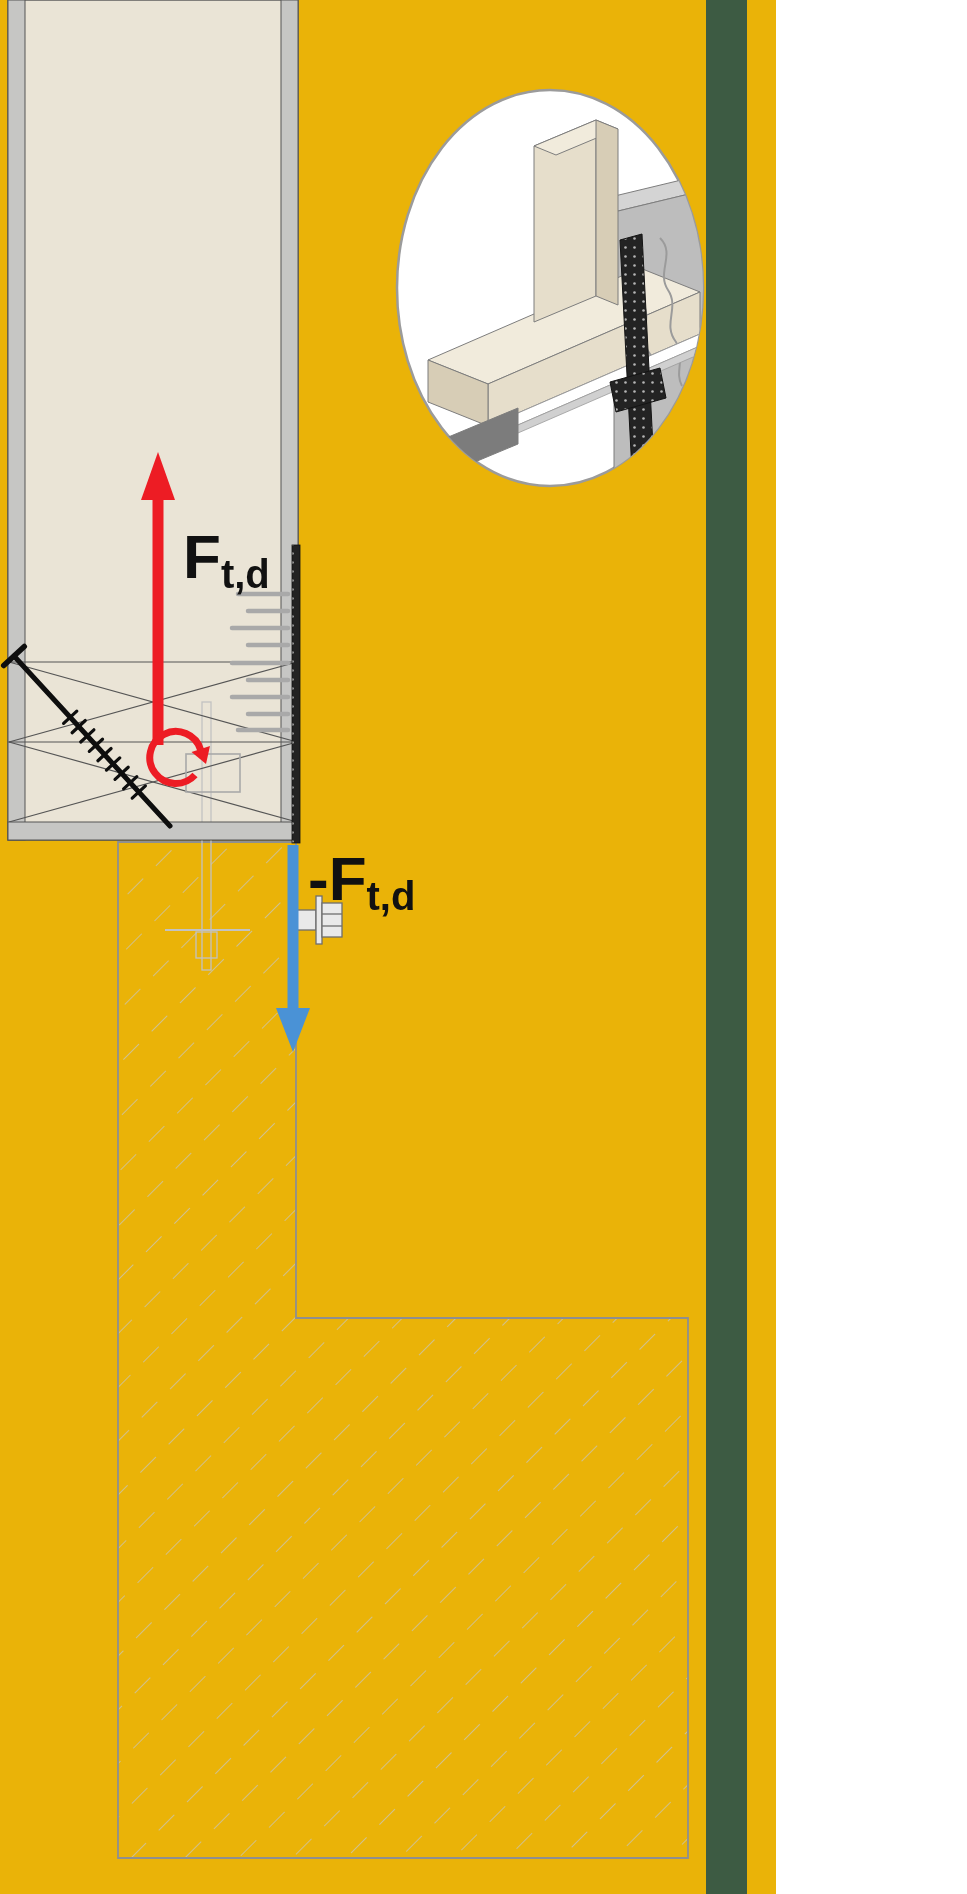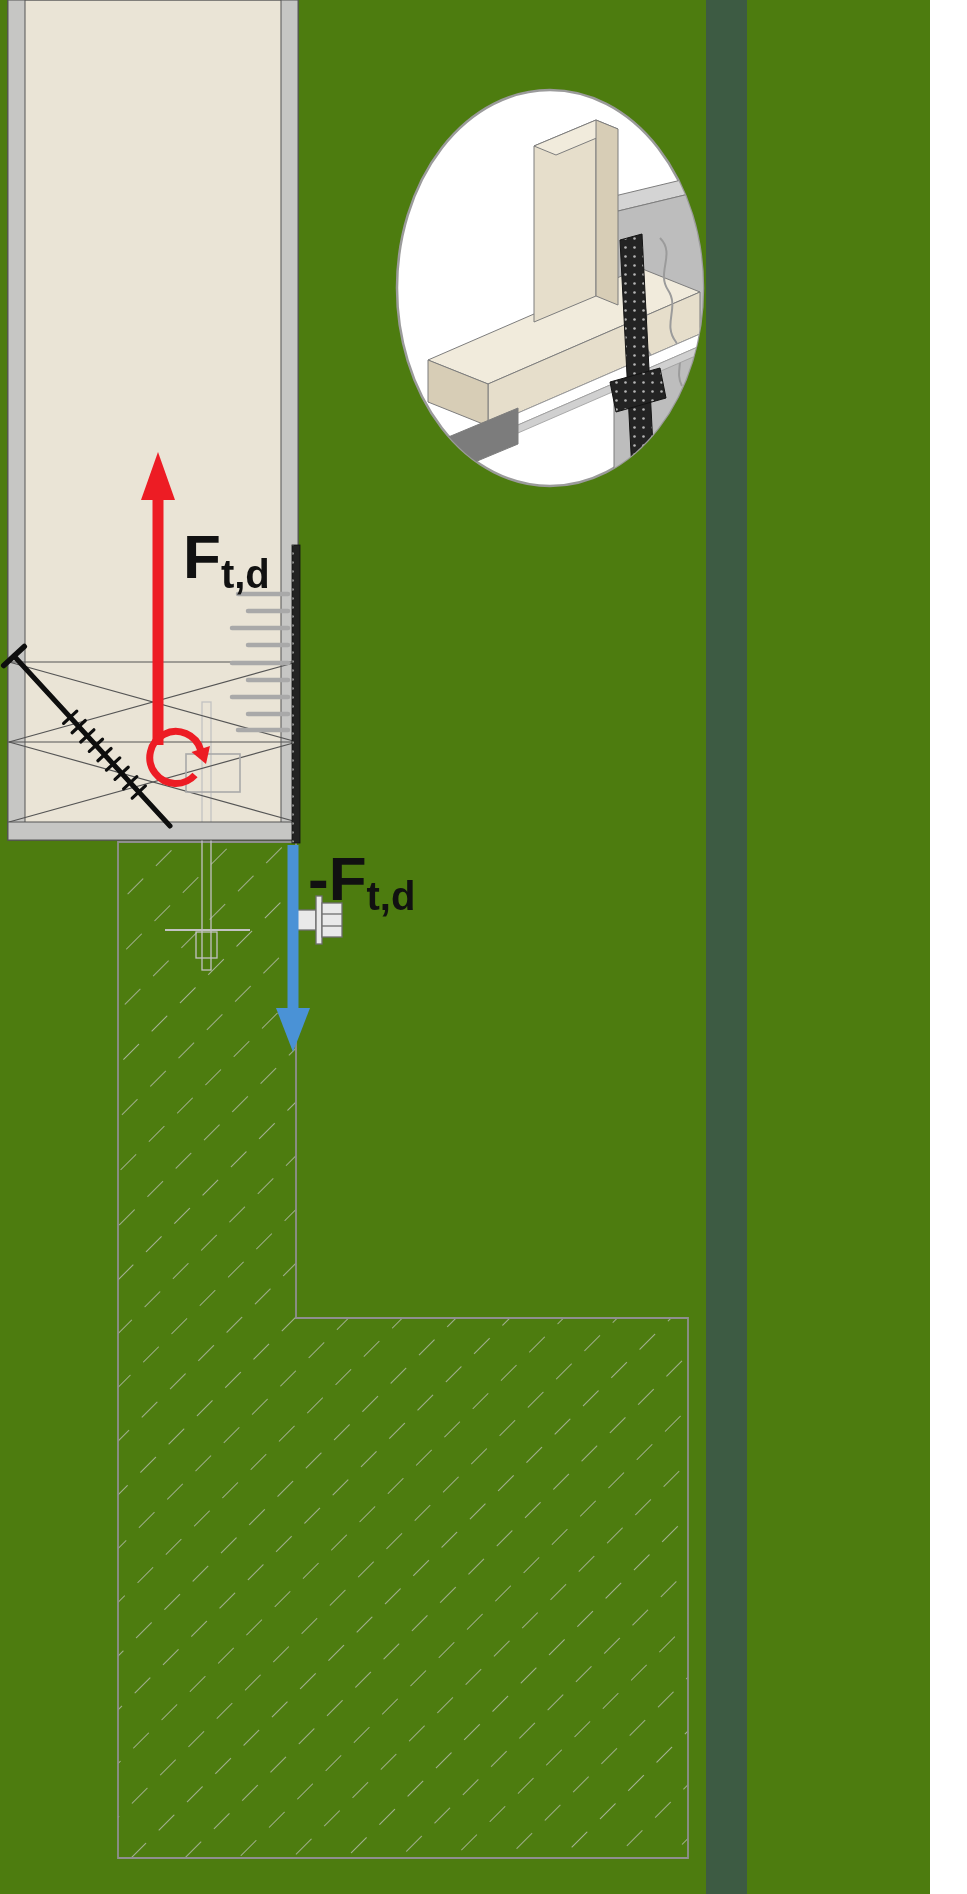--- a/index.html
+++ b/index.html
@@ -1,16 +1,16 @@
 <!DOCTYPE html>
 <html style="--force-up: #ed1c24; --force-down: #4a92d6; --stripe-green: #3d5b43; --wall-beige: #eae4d6; --frame-gray: #c6c6c4; --outline-dark: #555555; --strap-dark: #232323; --strap-dot: #b5b5b5; --concrete-outline: #8f8f8f; --hatch-gray: #c6c6c6; --fastener-gray: #a9a9a9; --faint-gray: #c2c2c2; --hardware-gray: #6e6e6e; --hardware-fill: #e9e9e9; --screw-black: #0e0e0e; --ink: #111111; --inset-border: #9b9b9b; --inset-top-beige: #f1ebdc; --inset-face-beige: #e6decb; --inset-side-beige: #d7cdb6; --inset-panel-gray: #bdbdbd; --inset-panel-top: #d4d4d4; --inset-block-gray: #7c7c7c; --inset-edge: #7d7d7d;"><head>
 <meta charset="utf-8">
 <style>
   html,body{margin:0;padding:0;background:#fff;}
-  .stage{position:relative;width:930px;height:1894px;background:#4d7c0f;overflow:hidden;}
+  .stage{position:relative;width:776px;height:1894px;background:#eab308;overflow:hidden;}
   svg{position:absolute;left:0;top:0;}
   
   .f-red{fill:var(--force-up);}        .s-red{stroke:var(--force-up);}
   .f-blue{fill:var(--force-down);}
   .f-green{fill:var(--stripe-green);}
   .f-wall{fill:var(--wall-beige);}     .f-frame{fill:var(--frame-gray);}
   .s-dark{stroke:var(--outline-dark);}
   .s-conc{stroke:var(--concrete-outline);}
   .s-hatch{stroke:var(--hatch-gray);}
   .s-fast{stroke:var(--fastener-gray);}

